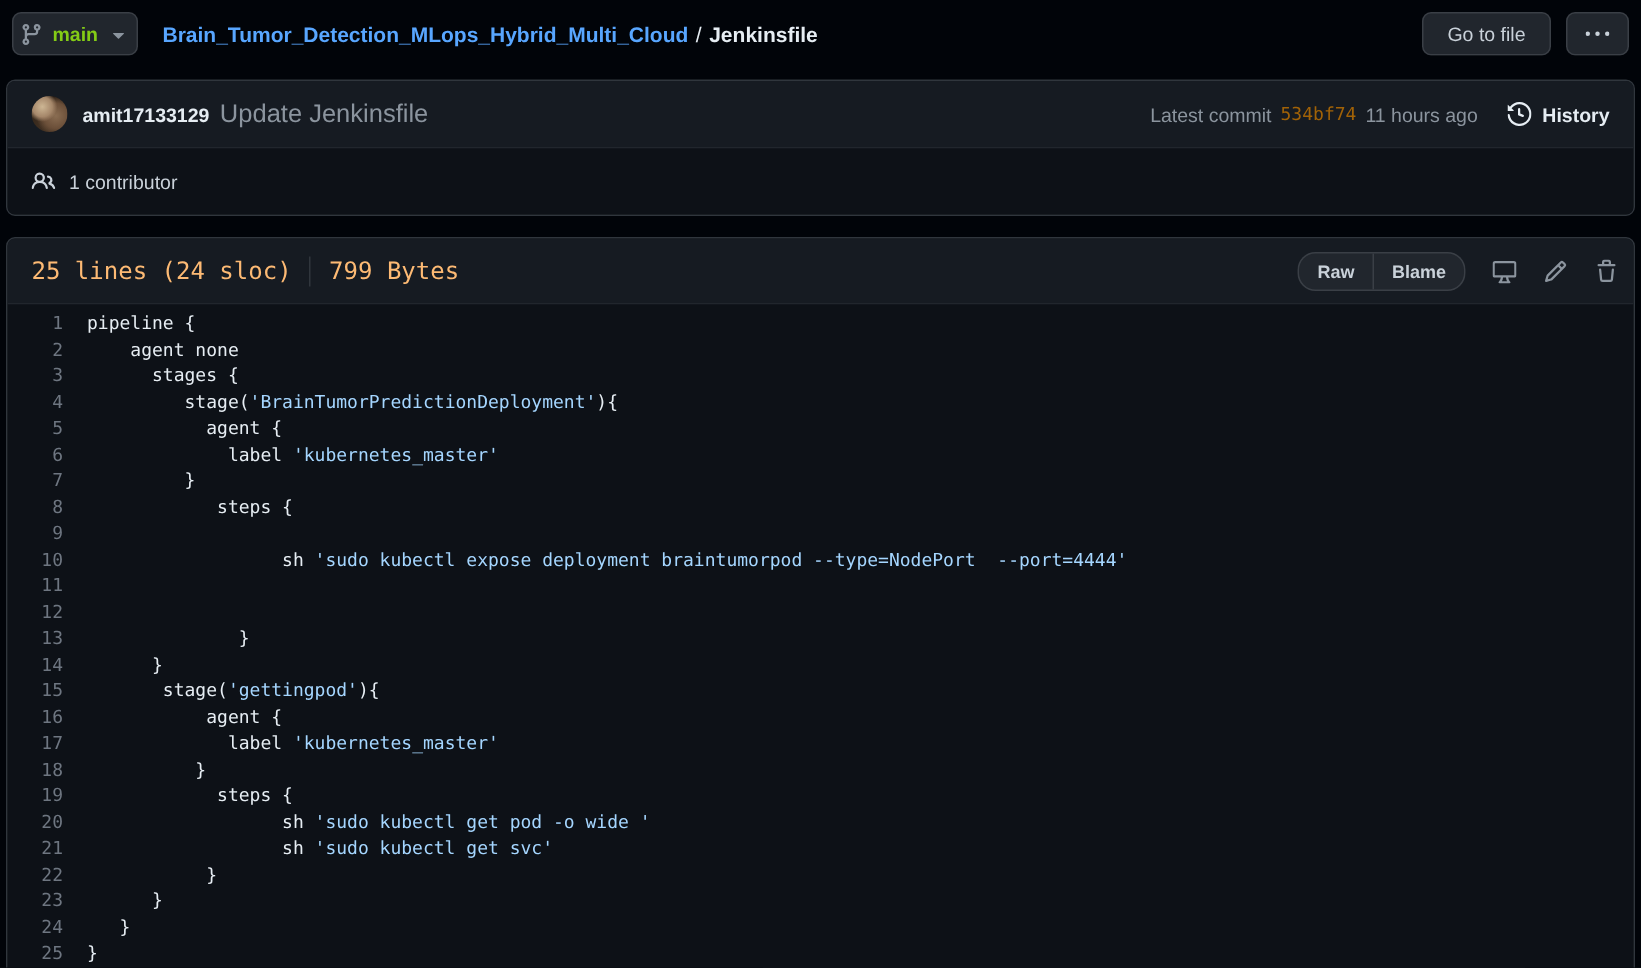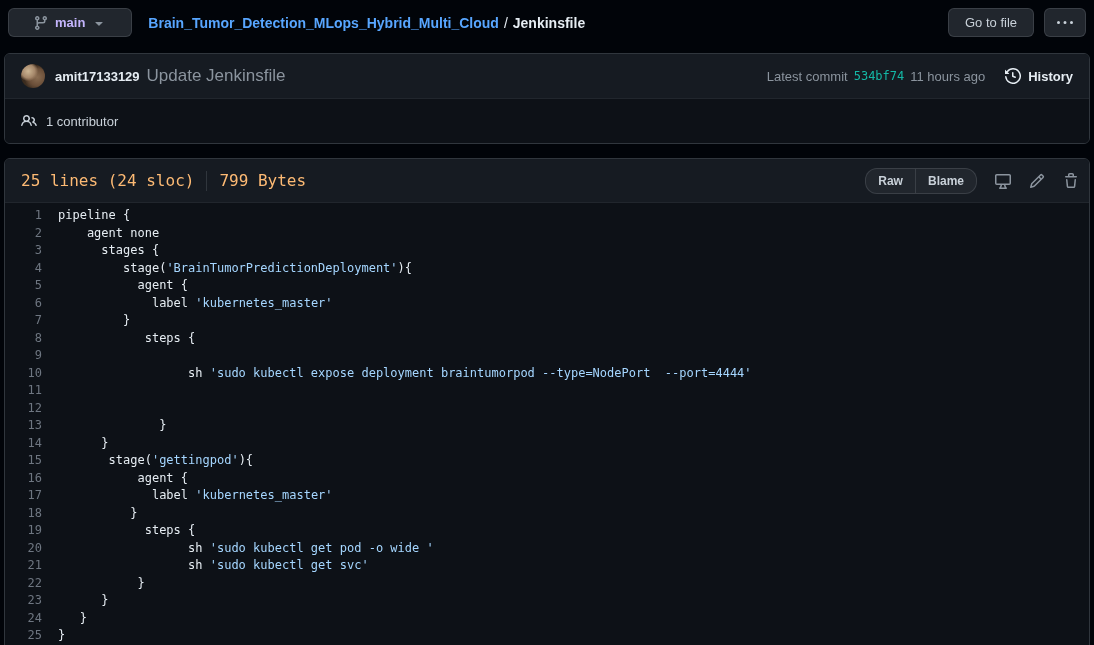--- a/index.html
+++ b/index.html
@@ -15,21 +15,21 @@
   .topbar {
     display: flex; align-items: center;
     padding: 8px 8px 8px 8px; height: 45px;
   }
   .btn {
     display: inline-flex; align-items: center; gap: 6px;
     background: #21262d; border: 1px solid rgba(240,246,252,0.12);
     border-radius: 6px; color: #c9d1d9; cursor: pointer;
     font-family: "Liberation Sans", sans-serif;
   }
-  .branch-btn { padding: 5px 24px; height: 29px; font-size: 13px; font-weight: 600; color: #c4b5fd; }
+  .branch-btn { padding: 5px 4px; height: 29px; font-size: 13px; font-weight: 600; color: #84cc16; }
   .branch-btn .octicon { color: #8b949e; }
   .breadcrumb { margin-left: 16px; font-size: 14px; display: flex; align-items: flex-end; gap: 5px; }
   .breadcrumb a { color: #58a6ff; text-decoration: none; font-weight: 600; }
   .breadcrumb .sep { color: #e6edf3; font-weight: 400; }
   .breadcrumb .file { color: #e6edf3; font-weight: 600; }
   .topbar-right { margin-left: auto; display: flex; align-items: center; gap: 10px; }
   .goto-btn { padding: 5px 16px; height: 29px; font-size: 13px; font-weight: 500; }
   .more-btn { padding: 5px 12px; height: 29px; }
 
   
@@ -48,21 +48,21 @@
   .avatar {
     width: 24px; height: 24px; border-radius: 50%; flex: none;
     background:
       radial-gradient(circle at 30% 30%, #cdb694 0%, #a5876a 28%, transparent 42%),
       radial-gradient(circle at 68% 55%, #8a6d52 0%, #6b4f39 40%, transparent 62%),
       radial-gradient(circle at 50% 80%, #4a3727 0%, #33261a 60%, #241a12 100%);
   }
   .commit-author { margin-left: 10px; font-size: 13px; font-weight: 700; color: #e6edf3; text-align: right; }
   .commit-msg { margin-left: 7px; font-size: 17px; color: #8b949e; }
   .commit-right { margin-left: auto; display: flex; align-items: center; gap: 6px; font-size: 13px; color: #8b949e; }
-  .commit-sha { font-family: "DejaVu Sans Mono", monospace; font-size: 12px; color: #14b8a6; }
+  .commit-sha { font-family: "DejaVu Sans Mono", monospace; font-size: 12px; color: #a16207; }
   .history-link { display: inline-flex; align-items: center; gap: 7px; margin-left: 14px; color: #e6edf3; font-weight: 700; cursor: pointer; }
 
   
   .contrib-row {
     display: flex; align-items: center; gap: 9px;
     padding: 13px 16px; height: 44px; background: #0d1117;
     font-size: 13px; color: #c9d1d9;
   }
 
   

